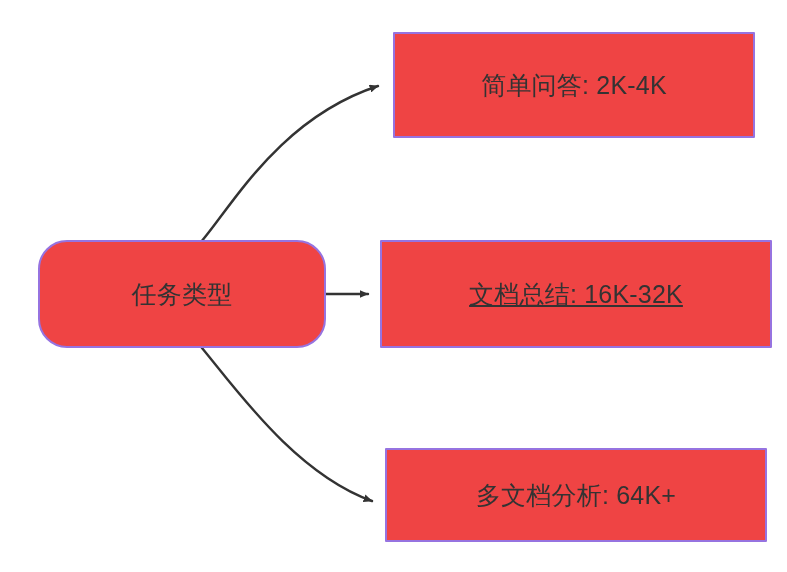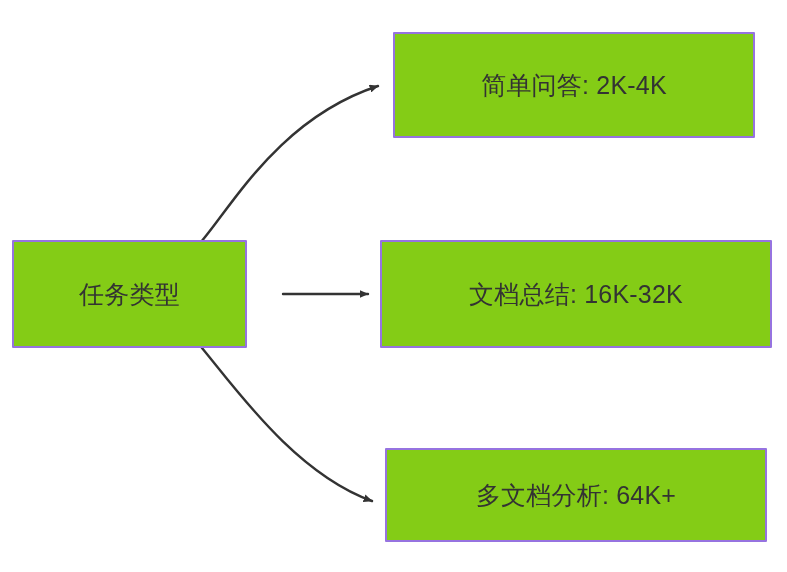--- a/index.html
+++ b/index.html
@@ -22,53 +22,55 @@
     position: absolute;
     left: 0;
     top: 0;
     width: 787px;
     height: 572px;
     pointer-events: none;
   }
   .node {
     position: absolute;
     box-sizing: border-box;
-    background: #84cc16;
+    background: #ef4444;
     border: 2px solid #9673E0;
     border-radius: 1px;
     display: flex;
     align-items: center;
     justify-content: center;
     color: #333333;
     font-size: 25px;
     line-height: 1.2;
     letter-spacing: 0.2px;
     white-space: nowrap;
     z-index: 2;
   }
   .node-label {
     display: block;
   }
   #node-source {
-    left: 12px;
+    left: 38px;
     top: 240px;
-    width: 235px;
+    width: 288px;
     height: 108px;
+    border-radius: 29px;
   }
   #node-simple-qa {
     left: 393px;
     top: 32px;
     width: 362px;
     height: 106px;
   }
   #node-doc-summary {
     left: 380px;
     top: 240px;
     width: 392px;
     height: 108px;
+    text-decoration: underline;
   }
   #node-multi-doc {
     left: 385px;
     top: 448px;
     width: 382px;
     height: 94px;
   }
 </style>
 </head>
 <body>

